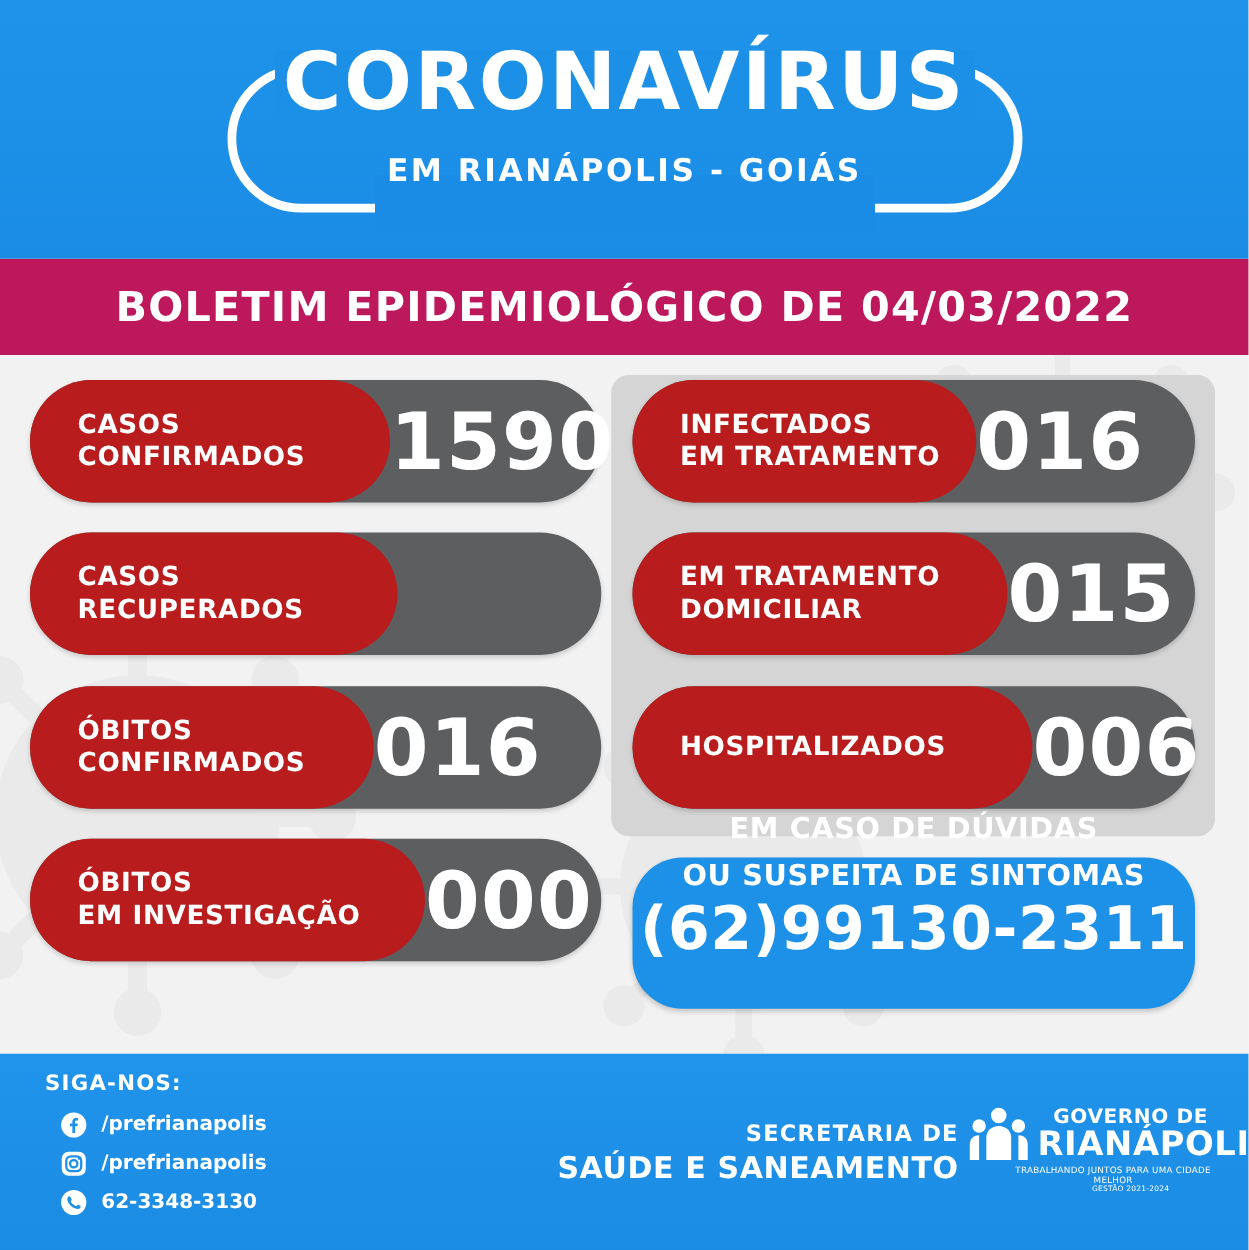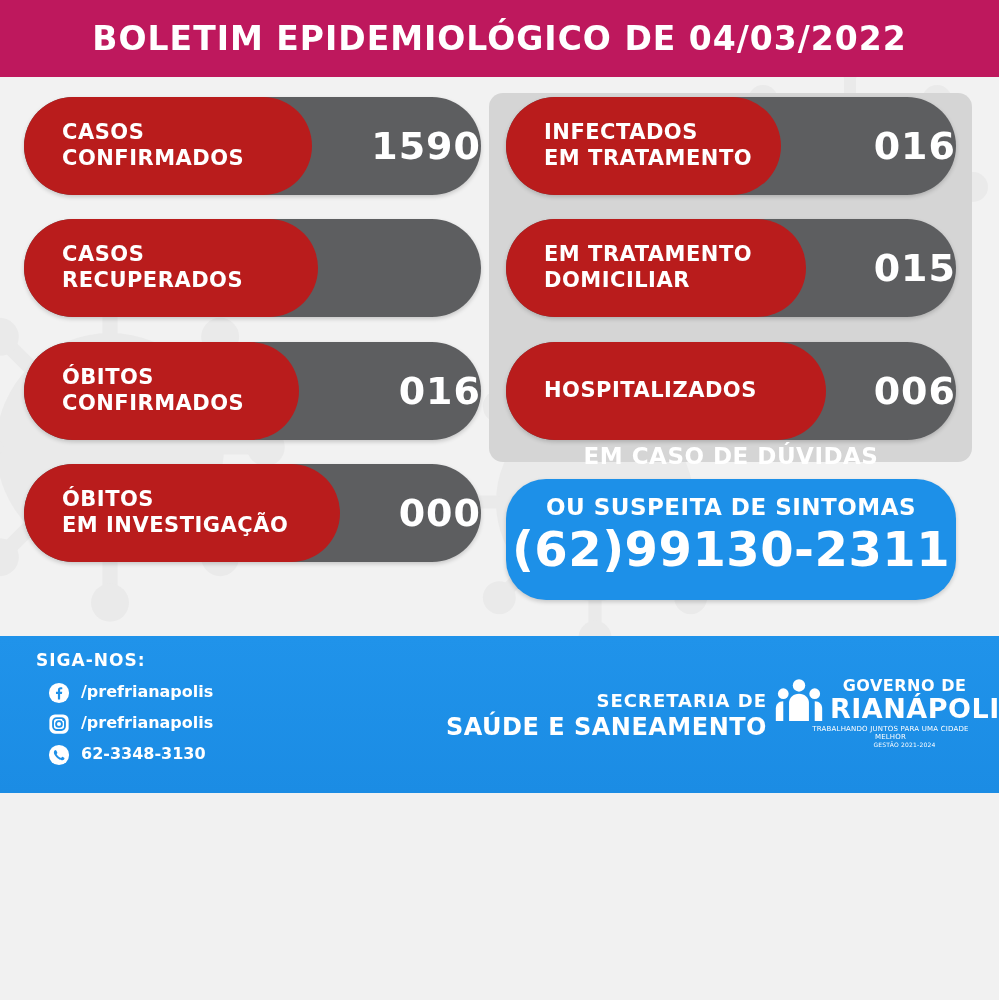--- a/index.html
+++ b/index.html
@@ -140,23 +140,23 @@
     color: #ffffff;
     font-size: 21px;
     font-weight: bold;
     line-height: 1.22;
     letter-spacing: 0.5px;
     font-family: "DejaVu Sans", sans-serif;
     white-space: pre-line;
   }
   .stat .value {
     flex: 1;
-    text-align: right;
-    color: #ffffff;
-    font-size: 38px;
+    text-align: left;
+    color: #ffffff;
+    font-size: 63px;
     font-weight: bold;
     letter-spacing: 1px;
     font-family: "DejaVu Sans", sans-serif;
   }
 
   
   .s-left   { left: 24px; width: 457px; }
   .s-right  { left: 506px; width: 450px; }
 
   .r1 { top: 20px; }
@@ -185,21 +185,21 @@
     box-shadow: 0 2px 4px rgba(0,0,0,0.18);
   }
   .contact .c-line {
     color: #ffffff;
     font-weight: bold;
     font-size: 23px;
     letter-spacing: 0.5px;
     font-family: "DejaVu Sans", sans-serif;
     line-height: 1.12;
   }
-  .contact .c-l1 { padding-top: 16px; }
+  .contact .c-l1 { padding-top: 3px; }
   .contact .phone {
     color: #ffffff;
     font-weight: bold;
     font-size: 48px;
     letter-spacing: 0.5px;
     font-family: "DejaVu Sans", sans-serif;
     margin-top: 0;
   }
   .contact-head {
     position: absolute;
@@ -283,20 +283,29 @@
     top: 2px;
     width: 50px;
     height: 48px;
   }
 </style>
 </head>
 <body>
 
 <div id="page">
 
+  <div class="header">
+    <div class="bracket"></div>
+    <div class="bracket-mask-top"></div>
+    <div class="bracket-mask-bottom"></div>
+    <div class="header-inner">
+      <div class="title-main">CORONAVÍRUS</div>
+      <div class="title-sub">EM RIANÁPOLIS - GOIÁS</div>
+    </div>
+  </div>
 
   <div class="bulletin">
     <div class="bulletin-text">BOLETIM EPIDEMIOLÓGICO DE 04/03/2022</div>
   </div>
 
   <div class="content">
 
     <svg class="virus-bg v1" width="380" height="380" viewBox="0 0 100 100">
       <g fill="#dcdcdc">
         <circle cx="50" cy="50" r="30"></circle>

